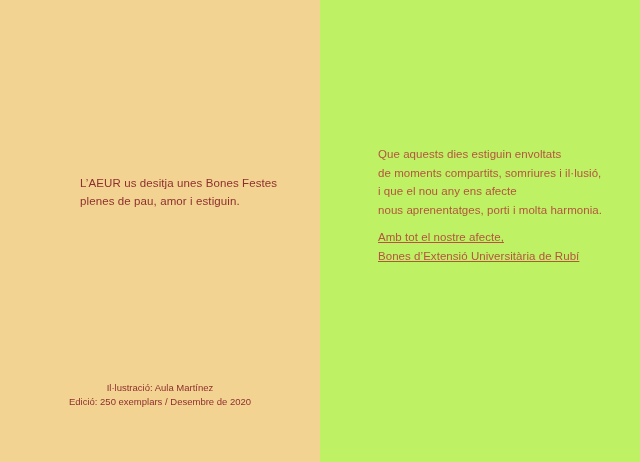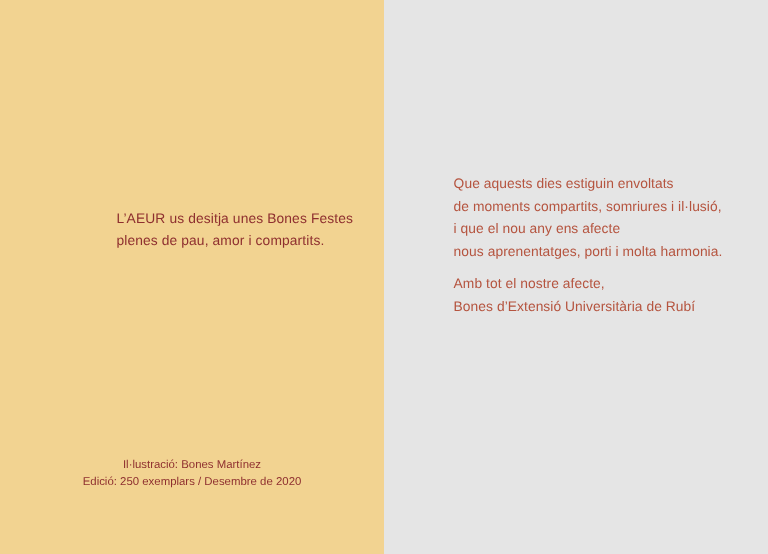--- a/index.html
+++ b/index.html
@@ -24,33 +24,32 @@
     position: relative;
     width: 320px;
     height: 462px;
     background: #f2d391;
     box-sizing: border-box;
   }
   .panel-right {
     position: relative;
     width: 320px;
     height: 462px;
-    background: #e5e5e5;
+    background: #bef264;
     box-sizing: border-box;
   }
   .greeting {
     position: absolute;
     left: 80px;
     top: 175px;
     width: 215px;
     color: #8e2f2f;
     font-size: 11.5px;
     line-height: 1.55;
     letter-spacing: 0.1px;
-    margin-left: 17px;
   }
   .greeting .line {
     display: block;
     white-space: nowrap;
   }
   .credits {
     position: absolute;
     left: 0;
     right: 0;
     top: 381px;
@@ -82,36 +81,37 @@
     top: 228px;
     width: 250px;
     color: #b5543f;
     font-size: 11.5px;
     line-height: 1.63;
     letter-spacing: 0.05px;
   }
   .signoff .line {
     display: block;
     white-space: nowrap;
+    text-decoration: underline;
   }
 </style>
 </head>
 <body>
 
 <div class="card">
 
   <div class="panel-left">
 
     <div class="greeting">
       <span class="line">L’AEUR us desitja unes Bones Festes</span>
-      <span class="line">plenes de pau, amor i compartits.</span>
+      <span class="line">plenes de pau, amor i estiguin.</span>
     </div>
 
     <div class="credits">
-      <span class="line">Il·lustració: Bones Martínez</span>
+      <span class="line">Il·lustració: Aula Martínez</span>
       <span class="line">Edició: 250 exemplars / Desembre de 2020</span>
     </div>
 
   </div>
 
   <div class="panel-right">
 
     <div class="message">
       <span class="line">Que aquests dies estiguin envoltats</span>
       <span class="line">de moments compartits, somriures i il·lusió,</span>

